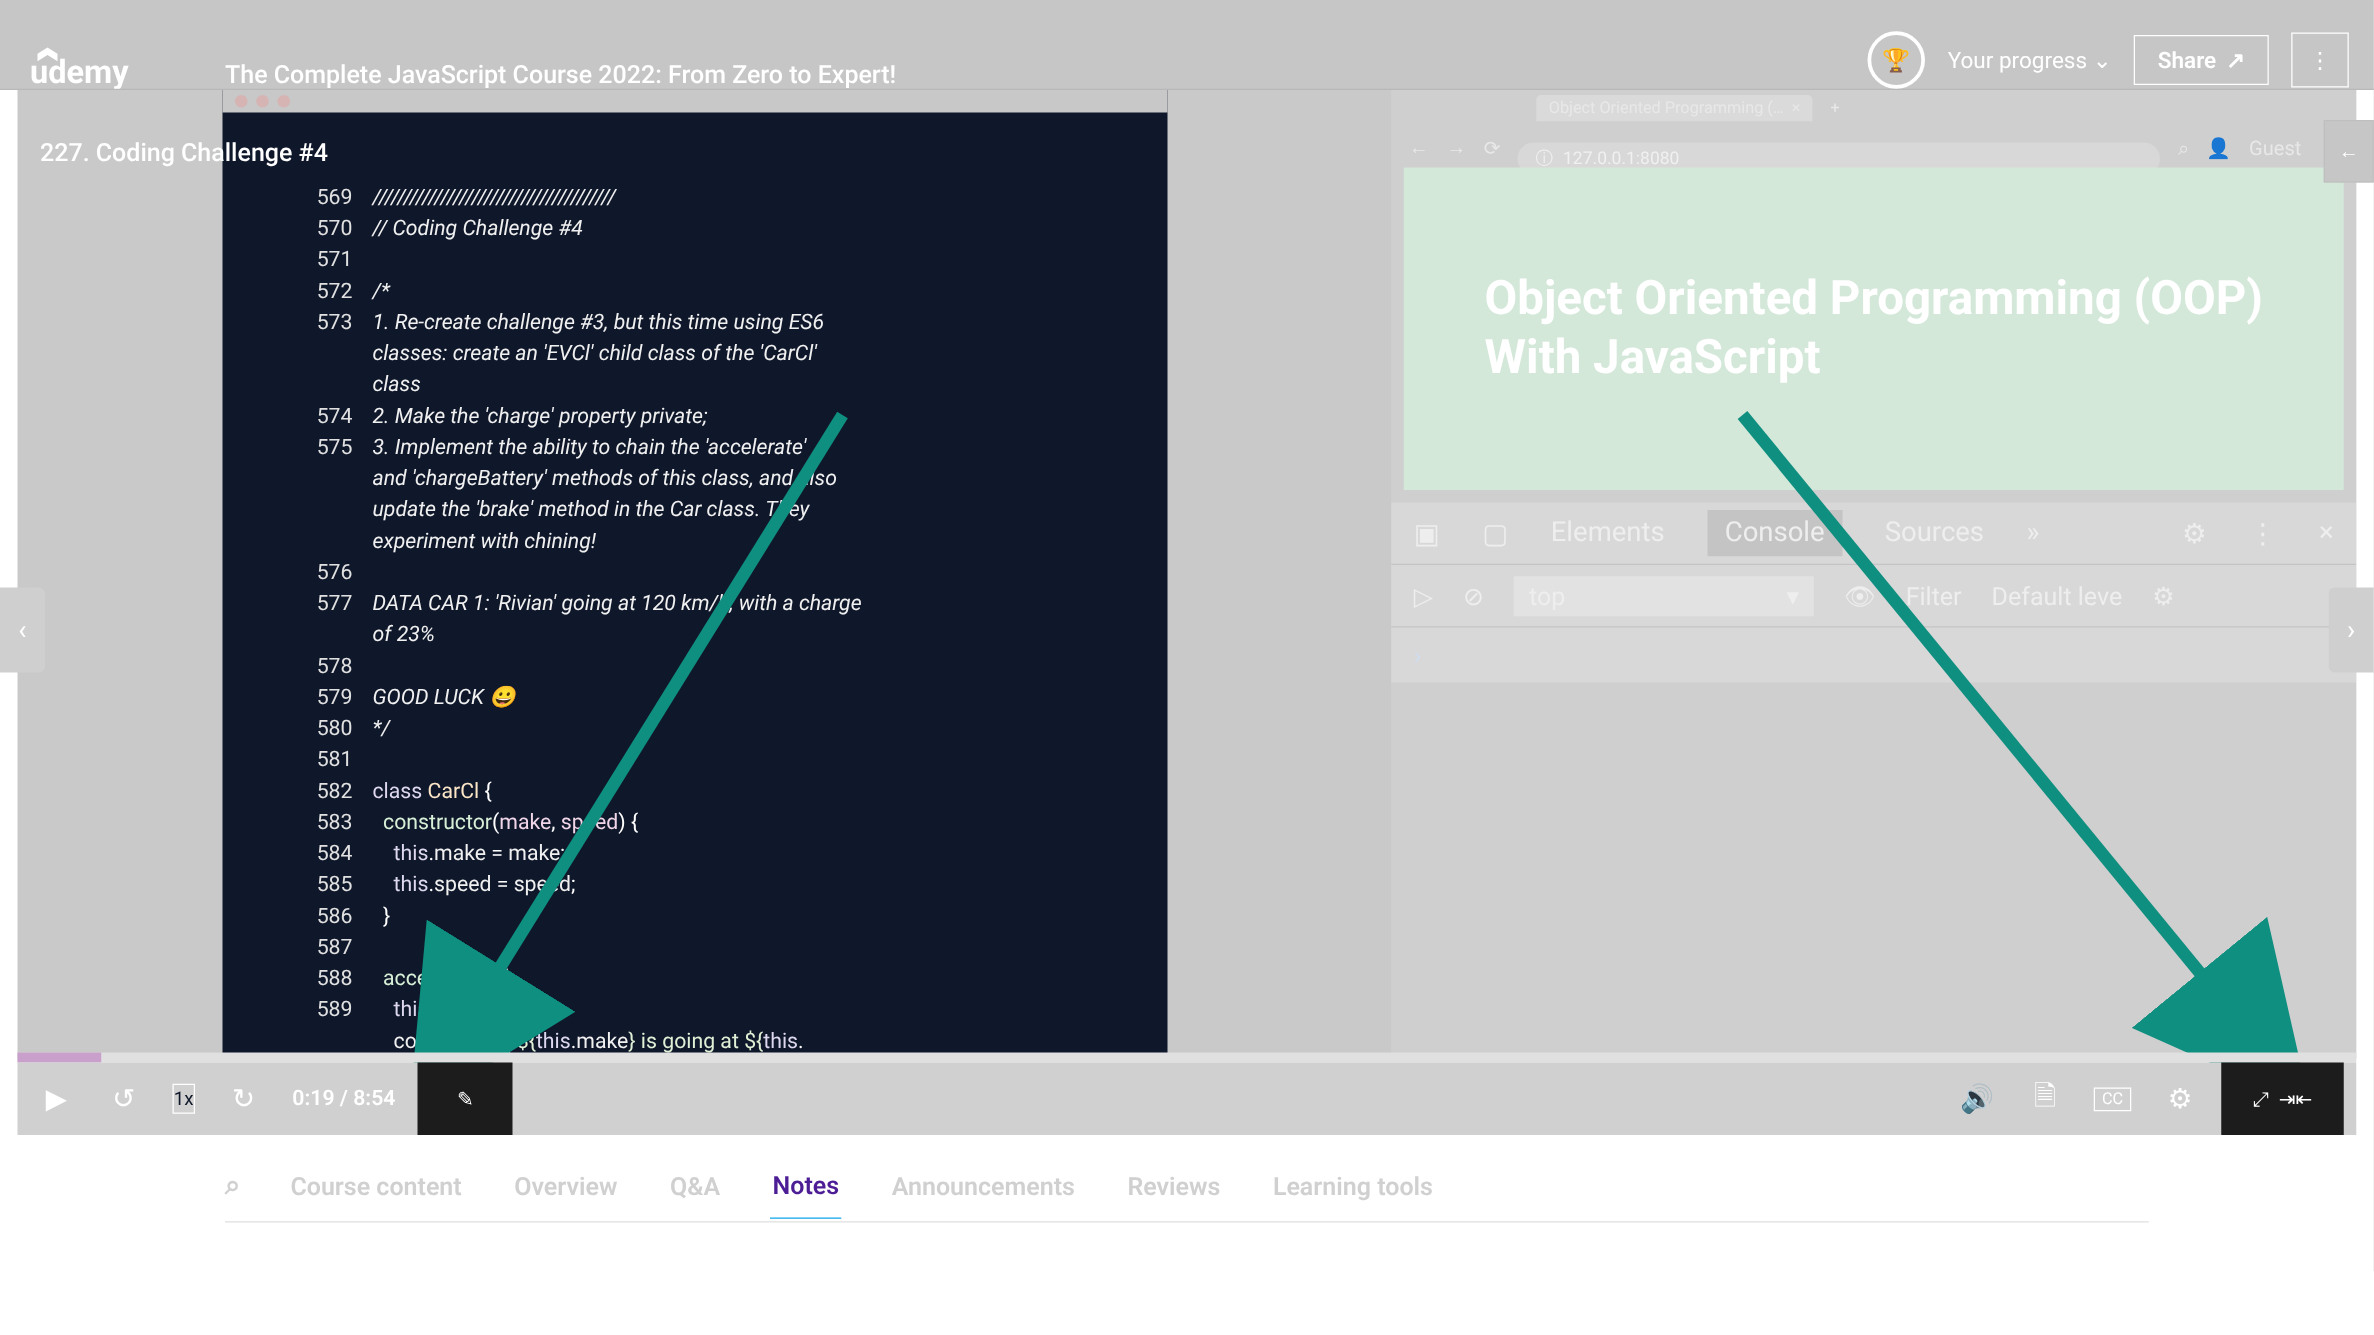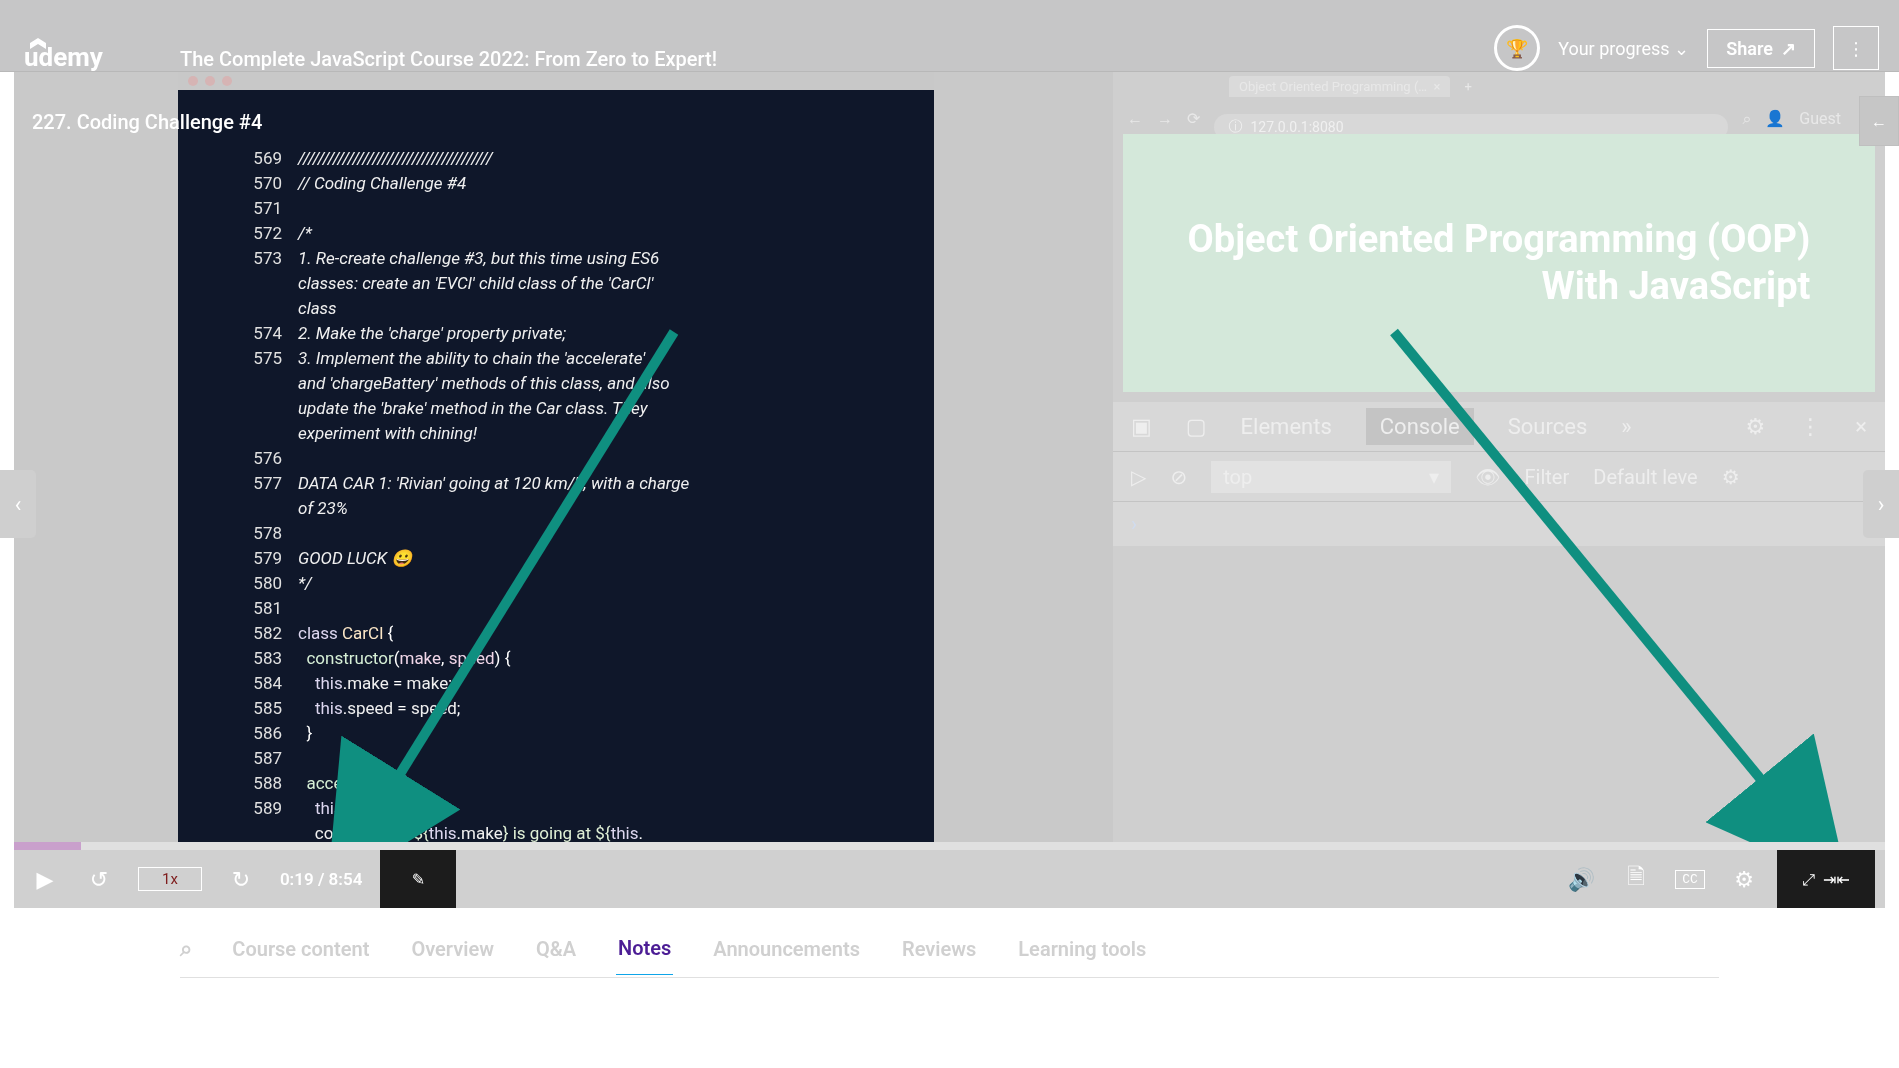--- a/index.html
+++ b/index.html
@@ -37,21 +37,21 @@
 
   .side-icons { position: absolute; top: 80px; left: 180px; width: 50px; display: flex; flex-direction: column; gap: 26px; align-items: center; color: #e8e8e8; font-size: 22px; }
 
   
   .browser { position: absolute; top: 0; right: 0; width: 772px; bottom: 0; background: #cfcfcf; }
   .browser-tabs { height: 28px; display: flex; align-items: center; padding-left: 116px; font-size: 13px; color: #e8e8e8; gap: 14px; }
   .btab { background: #dadada; padding: 3px 10px; border-radius: 4px 4px 0 0; }
   .browser-bar { height: 36px; display: flex; align-items: center; padding: 0 14px; gap: 14px; color: #e8e8e8; font-size: 16px; }
   .addr { background: #d8d8d8; flex: 1; border-radius: 18px; height: 26px; display: flex; align-items: center; padding: 0 14px; gap: 8px; font-size: 14px; color: #f0f0f0; margin-top: 17px; }
   .browser-page { position: absolute; top: 62px; left: 10px; right: 10px; height: 258px; background: #d4e8da; display: flex; flex-direction: column; align-items: center; justify-content: center; }
-  .page-h1 { color: #fff; font-size: 38px; font-weight: 700; text-align: right; line-height: 1.25; }
+  .page-h1 { color: #fff; font-size: 38px; font-weight: 700; text-align: left; line-height: 1.25; }
   .devtools { position: absolute; top: 330px; left: 0; right: 0; background: #d8d8d8; }
   .dt-tabs { height: 50px; display: flex; align-items: center; padding: 0 18px; gap: 34px; color: #eee; font-size: 22px; border-bottom: 1px solid #c4c4c4; }
   .dt-tab.active { background: #c4c4c4; padding: 6px 14px; }
   .dt-row2 { height: 50px; display: flex; align-items: center; padding: 0 18px; gap: 24px; color: #eee; font-size: 20px; border-bottom: 1px solid #c4c4c4; }
   .dt-sel { background: #e2e2e2; padding: 4px 12px; flex: 0 0 240px; display: flex; justify-content: space-between; }
   .dt-prompt { padding: 10px 18px; color: #d0dcef; font-size: 20px; }
 
   
   .vid-prev, .vid-next { position: absolute; top: 470px; width: 36px; height: 68px; background: #cfcfcf; display: flex; align-items: center; justify-content: center; color: #fff; font-size: 22px; cursor: pointer; }
   .vid-prev { left: 0; border-radius: 0 5px 5px 0; }
@@ -62,21 +62,21 @@
 
   
   .arrow-svg { position: absolute; top: 72px; left: 14px; pointer-events: none; }
 
   
   .progress-bar { position: absolute; top: 842px; left: 14px; right: 14px; height: 8px; background: #e0e0e0; }
   .progress-fill { height: 100%; width: 3.6%; background: #c9a0cc; }
 
   .controls { position: absolute; top: 850px; left: 14px; right: 14px; height: 58px; background: #d0d0d0; display: flex; align-items: center; padding: 0 16px; gap: 24px; }
   .controls .ic { color: #fff; font-size: 22px; cursor: pointer; width: 30px; text-align: center; }
-  .speed { border: 1px solid #fff; color: #7f1d1d; font-size: 15px; padding: 2px 23px; cursor: pointer; }
+  .speed { border: 1px solid #fff; color: #0f172a; font-size: 15px; padding: 2px 0; cursor: pointer; }
   .time { color: #fff; font-size: 17px; font-weight: 600; }
   .ctrl-spacer { flex: 1; }
   .dark-btn { background: #1c1c1c; width: 76px; height: 58px; margin: 0 -6px; display: flex; align-items: center; justify-content: center; color: #fff; cursor: pointer; }
   .dark-btn.wide { width: 98px; }
 
   
   .tabs { position: absolute; top: 920px; left: 180px; right: 180px; height: 58px; display: flex; align-items: center; gap: 38px; border-bottom: 1px solid #e0e0e0; color: #d0d0d0; font-size: 20px; font-weight: 600; }
   .tabs .tab { cursor: pointer; padding: 14px 2px; }
   .tabs .tab.active { color: #4c1d95; border-bottom: 1px solid #0ea5e9; }
   .tabs .search { font-size: 22px; color: #d0d0d0; cursor: pointer; }
@@ -232,21 +232,21 @@
   <span class="ic">↺</span>
   <span class="speed">1x</span>
   <span class="ic">↻</span>
   <span class="time"><span>0:19</span> / <span>8:54</span></span>
   <div class="dark-btn">
       <span>✎</span>
     </div>
   <div class="ctrl-spacer"></div>
   <span class="ic">🔊</span>
   <span class="ic">🗎</span>
-  <span class="ic" style="border:1px solid #fff;font-size:13px;padding:1px 3px;font-family:Liberation Mono, monospace;">CC</span>
+  <span class="ic" style="border:1px solid #fff;font-size:13px;padding:1px 3px;">CC</span>
   <span class="ic">⚙</span>
   <div class="dark-btn wide">
     <span>⤢</span>&nbsp;&nbsp;
     <span>⇥⇤</span>
   </div>
 </div>
 
 <div class="tabs">
   <span class="search">⌕</span>
   <span class="tab">Course content</span>

